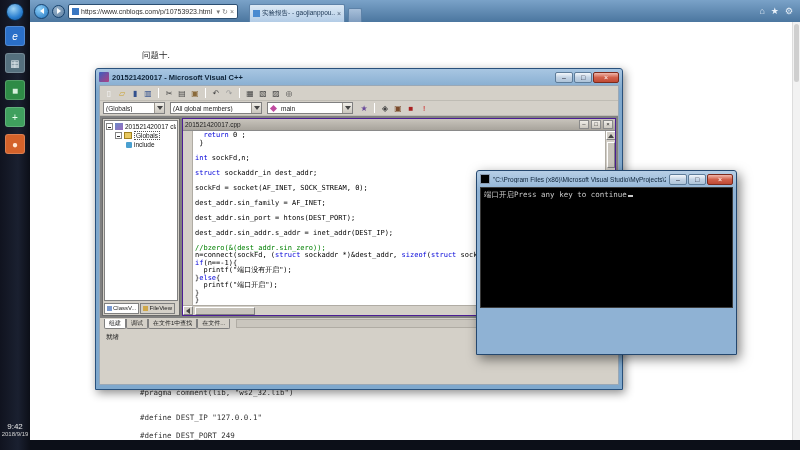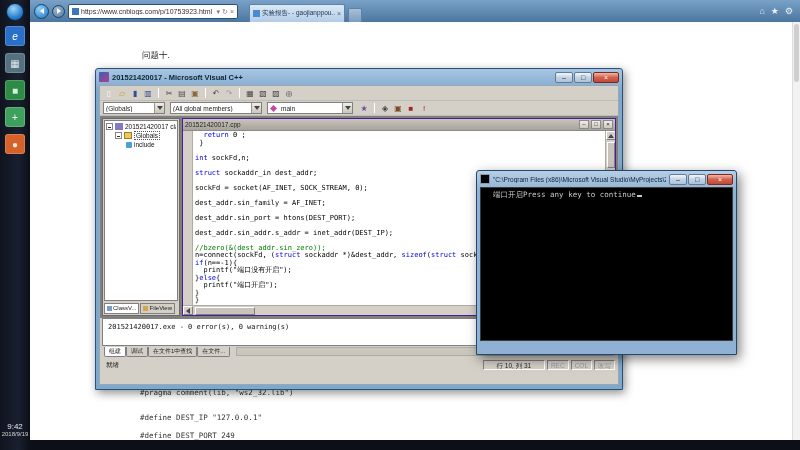--- a/index.html
+++ b/index.html
@@ -100,21 +100,21 @@
 .st-ready{flex:1;padding:0 3px;}
 .st-cells{display:flex;gap:2px;}
 .st-cell{height:10px;line-height:8px;border:1px solid;border-color:#808080 #fff #fff #808080;padding:1px 3px;color:#999;white-space:nowrap;}
 .st-cell.pos{color:#222;min-width:62px;text-align:center;}
 
 
 #console{position:absolute;left:476px;top:170px;width:261px;height:185px;background:linear-gradient(180deg,#b7cfe6,#8fb2d4 20px,#8fb2d4);border:1px solid #24476e;border-radius:3px 3px 0 0;box-shadow:3px 4px 12px rgba(0,0,0,.5);z-index:30;}
 .con-title{height:16px;display:flex;align-items:center;gap:3px;padding:0 3px;}
 .con-icon{width:10px;height:10px;background:#000;border:1px solid #8a9ab0;flex:none;}
 .con-title .t{flex:1;font-size:6.5px;color:#0e2338;white-space:nowrap;overflow:hidden;}
-.con-body{margin:0 3px 3px;height:154px;background:#000;border:1px solid #3a3a3a;padding:2px 12px;font-family:"DejaVu Sans Mono","Liberation Mono",monospace;font-size:7.5px;color:#c8c8c8;overflow:hidden;}
+.con-body{margin:0 3px 3px;height:121px;background:#000;border:1px solid #3a3a3a;padding:2px 3px;font-family:"DejaVu Sans Mono","Liberation Mono",monospace;font-size:7.5px;color:#c8c8c8;overflow:hidden;}
 .cursor{display:inline-block;width:5px;height:2px;background:#c8c8c8;margin-left:1px;vertical-align:baseline;}
 
 
 #taskbar{position:absolute;left:0;top:0;width:30px;height:450px;background:linear-gradient(90deg,#10131f,#1a2030 60%,#0c0f18);z-index:60;display:flex;flex-direction:column;align-items:center;padding-top:3px;}
 .start-orb{width:18px;height:18px;border-radius:50%;background:radial-gradient(circle at 40% 30%,#9fd4f4,#2a7fd0 60%,#14508e);border:1px solid #0a2a4a;flex:none;margin-bottom:5px;}
 .ts-list{display:flex;flex-direction:column;gap:7px;align-items:center;}
 .ts-icon{width:20px;height:20px;border-radius:3px;display:flex;align-items:center;justify-content:center;font-size:10px;border:1px solid rgba(255,255,255,.18);}
 .clock{margin-top:auto;margin-bottom:13px;text-align:center;color:#e8e8e8;}
 .clock .time{font-size:8px;}
 .clock .date{font-size:6px;color:#cfcfcf;}
@@ -278,24 +278,20 @@
             <span class="sb-btn">
                 <span class="arr-lk"></span>
               </span>
             <span class="sb-thumb-h"></span>
             <span class="sb-btn" style="margin-left:auto">
                 <span class="arr-rk"></span>
               </span>
           </div>
         </div>
       </div>
-      <div class="vc-output">
-        <span>201521420017.exe - 0 error(s), 0 warning(s)</span>
-        <span class="osb"></span>
-      </div>
       <div class="vc-otabs-row">
         <span id="vc-otabs" class="otabs">
             <span class="otab active">组建</span>
             <span class="otab">调试</span>
             <span class="otab">在文件1中查找</span>
             <span class="otab">在文件...</span>
           </span>
         <span class="otabs-sb"></span>
       </div>
       <div class="vc-status">

